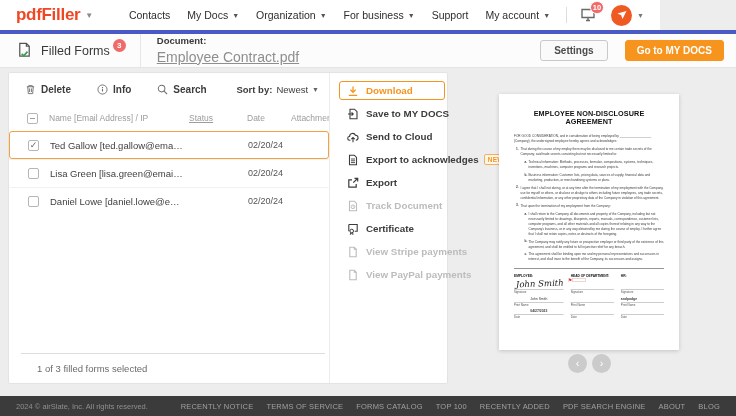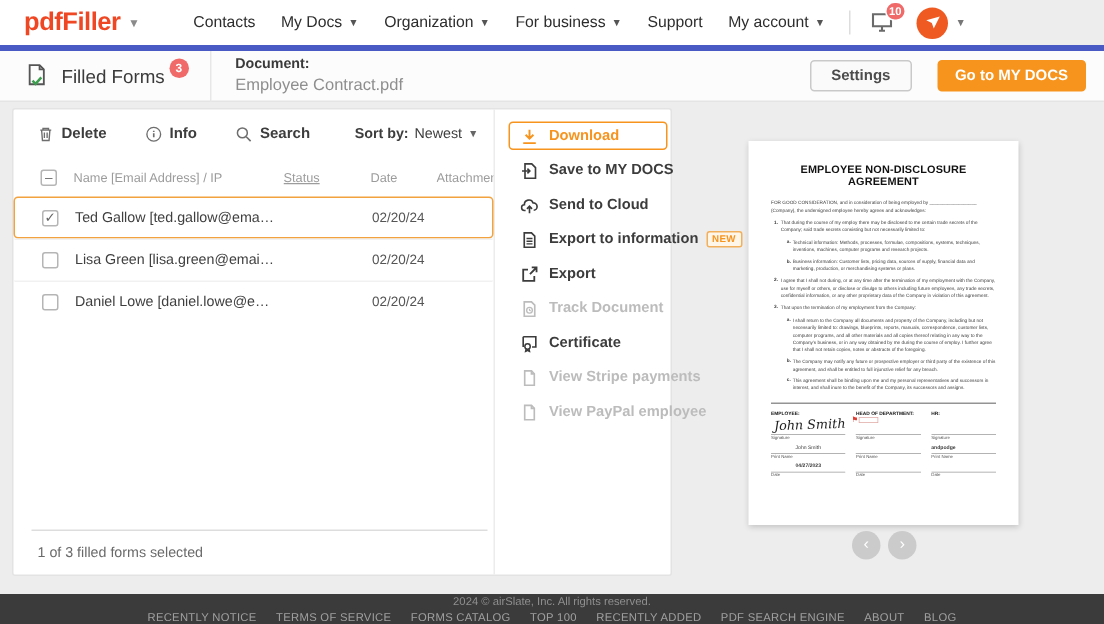--- a/index.html
+++ b/index.html
@@ -25,21 +25,21 @@
   .blue-strip { position:absolute; left:0; top:30px; width:736px; height:4px; background:#4a5ac4; }
 
   
   .subheader { position:absolute; left:0; top:34px; width:736px; height:34px; background:#fcfcfc; border-bottom:1px solid #e4e4e4; display:flex; align-items:center; padding:0 10px 0 16px; }
   .ff-group { display:flex; align-items:center; }
   .ff-title { font-size:12.5px; color:#3a3a3a; margin-left:8px; }
   .ff-badge { min-width:13px; height:13px; border-radius:7px; background:#f16a6a; color:#fff; font-size:8px; font-weight:bold; display:flex; align-items:center; justify-content:center; margin:-10px 0 0 3px; }
   .sub-divider { width:1px; height:34px; background:#e7e7e7; margin:0 16px 0 14px; }
   .docinfo { display:flex; flex-direction:column; justify-content:center; line-height:1.3; }
   .docinfo-label { font-size:9.5px; font-weight:bold; color:#3a3a3a; }
-  .docinfo-name { font-size:11px; color:#8e8e8e; }
+  .docinfo-name { font-size:14px; color:#8e8e8e;text-decoration:underline; }
   .sub-spacer { flex:1; }
   .btn { height:21px; border-radius:3px; font-size:10px; font-weight:bold; display:flex; align-items:center; justify-content:center; cursor:pointer; font-family:"Liberation Sans",sans-serif; }
   .btn-settings { background:#fafafa; border:1px solid #c9c9c9; color:#4c4c4c; padding:0 13px; margin-right:17px; }
   .btn-godocs { background:#f7941e; border:1px solid #f7941e; color:#fff; padding:0 11px; margin-right:2px; }
 
   
   .card { position:absolute; left:8px; top:72px; width:440px; height:312px; background:#fff; border:1px solid #e3e3e3; border-radius:2px; display:flex; }
   .listpane { width:321px; border-right:1px solid #ececec; position:relative; }
   .actionpane { flex:1; padding:8px 9px; }
 
@@ -64,21 +64,21 @@
   .checkbox { width:11px; height:11px; border:1px solid #b5b5b5; border-radius:2px; background:#fff; display:flex; align-items:center; justify-content:center; font-size:9px; color:#666; line-height:1; cursor:pointer; }
   .row { height:28px; display:flex; align-items:center; padding-left:8px; border:1px solid transparent; border-top:1px solid #f1f1f1; cursor:pointer; }
   .row.selected { border:1px solid #f2a23e; border-radius:3px; }
   .dot { width:4px; height:4px; border-radius:50%; background:#e25b52; }
   .row-name { font-size:9.5px; color:#3f3f3f; white-space:nowrap; overflow:hidden; text-overflow:ellipsis; padding-right:6px; }
   .row-status, .row-attach { font-size:9px; color:#777; }
   .row-date { font-size:9px; color:#555; }
 
   
   .list-footer { position:absolute; left:12px; right:4px; bottom:0; height:30px; border-top:1px solid #ddd; display:flex; align-items:center; }
-  .list-footer-text { font-size:9.5px; color:#6a6a6a; margin-left:4px; }
+  .list-footer-text { font-size:9.5px; color:#6a6a6a; margin-left:16px; }
 
   
   .action { display:flex; align-items:center; height:19px; margin-bottom:4px; padding:0 7px; color:#3c3c3c; cursor:pointer; border:1px solid transparent; border-radius:3px; }
   .action .a-icon { width:12px; height:12px; margin-right:7px; flex:0 0 12px; }
   .action .a-label { font-size:9.8px; font-weight:bold; white-space:nowrap; }
   .action.active { border-color:#f7941e; color:#f7941e; width:106px; }
   .action.disabled { color:#bcbcbc; cursor:default; }
   .badge-new { margin-left:5px; font-size:6.5px; font-weight:bold; color:#f7941e; background:#fff6ea; border:1px solid #f2b05c; border-radius:2px; padding:1px 3px; letter-spacing:0.3px; }
 
   
@@ -102,21 +102,21 @@
   .sig-value { height:11px; font-size:6.8px; text-align:center; }
   .sig-value.bold { font-weight:bold; text-align:left; }
   .sig-flag { position:absolute; top:8px; left:-6px; display:flex; align-items:flex-start; }
   .flag-glyph { color:#e03c31; font-size:10px; line-height:1; }
   .flag-box { width:26px; height:8px; background:#fff; border:0.5px solid #e0a9a5; margin-left:1px; font-size:4px; color:#c66; overflow:hidden; padding:1px; }
 
   .pager { position:absolute; left:568px; top:354px; display:flex; gap:5px; }
   .pager-btn { width:19px; height:19px; border-radius:50%; background:#cbcbcb; color:#fff; display:flex; align-items:center; justify-content:center; font-size:11px; cursor:pointer; line-height:1; padding-bottom:1px; }
 
   
-  .footer { position:absolute; left:0; top:396px; width:736px; height:20px; background:#3b3b3b; display:flex; align-items:center; padding:0 16px;flex-direction:column; }
+  .footer { position:absolute; left:0; top:396px; width:736px; height:20px; background:#3b3b3b; display:flex; align-items:center; padding:0 16px; }
   .footer-copy { font-size:7.5px; color:#8f8f8f; }
   .footer-spacer { flex:1; }
   .footer-links { display:flex; gap:13px; }
   .footer-link { font-size:7.5px; color:#a0a0a0; text-decoration:none; letter-spacing:0.2px; cursor:pointer; white-space:nowrap; }
 </style>
 </head>
 <body>
 
 <div class="topnav">
   <span class="logo">pdfFiller</span>
@@ -291,21 +291,21 @@
         </span>
         <span class="a-label">Send to Cloud</span>
       </div>
       <div class="action ">
         <span class="a-icon">
           <svg viewBox="0 0 12 12" width="12" height="12">
             <path d="M2.5 1.2h4.8L9.5 3.4V10.8H2.5z" fill="none" stroke="currentColor" stroke-width="1.1"></path>
             <path d="M4 5h4M4 6.8h4M4 8.6h4" stroke="currentColor" stroke-width="0.9"></path>
           </svg>
         </span>
-        <span class="a-label">Export to information</span>
+        <span class="a-label">Export to acknowledges</span>
         <span class="badge-new">NEW</span>
       </div>
       <div class="action ">
         <span class="a-icon">
           <svg viewBox="0 0 12 12" width="12" height="12">
             <path d="M7.5 1.3h3.2v3.2M10.5 1.5L6.3 5.7M5 2.8H1.8v7.4h7.4V7" fill="none" stroke="currentColor" stroke-width="1.2"></path>
           </svg>
         </span>
         <span class="a-label">Export</span>
       </div>
@@ -338,21 +338,21 @@
         </span>
         <span class="a-label">View Stripe payments</span>
       </div>
       <div class="action disabled">
         <span class="a-icon">
           <svg viewBox="0 0 12 12" width="12" height="12">
             <path d="M2.8 1.2h4.5L9.2 3.2V10.8H2.8z" fill="none" stroke="currentColor" stroke-width="1.1"></path>
             <path d="M7.3 1.2v2h2" fill="none" stroke="currentColor" stroke-width="1.1"></path>
           </svg>
         </span>
-        <span class="a-label">View PayPal employee</span>
+        <span class="a-label">View PayPal payments</span>
       </div>
     </div>
 </div>
 
 <div class="page">
   <div class="page-inner">
     <div class="nda-title">EMPLOYEE NON-DISCLOSURE AGREEMENT</div>
     <div class="nda-p">FOR GOOD CONSIDERATION, and in consideration of being employed by __________________ (Company), the undersigned employee hereby agrees and acknowledges:</div>
     <div id="clauses">
         <div class="clause">

